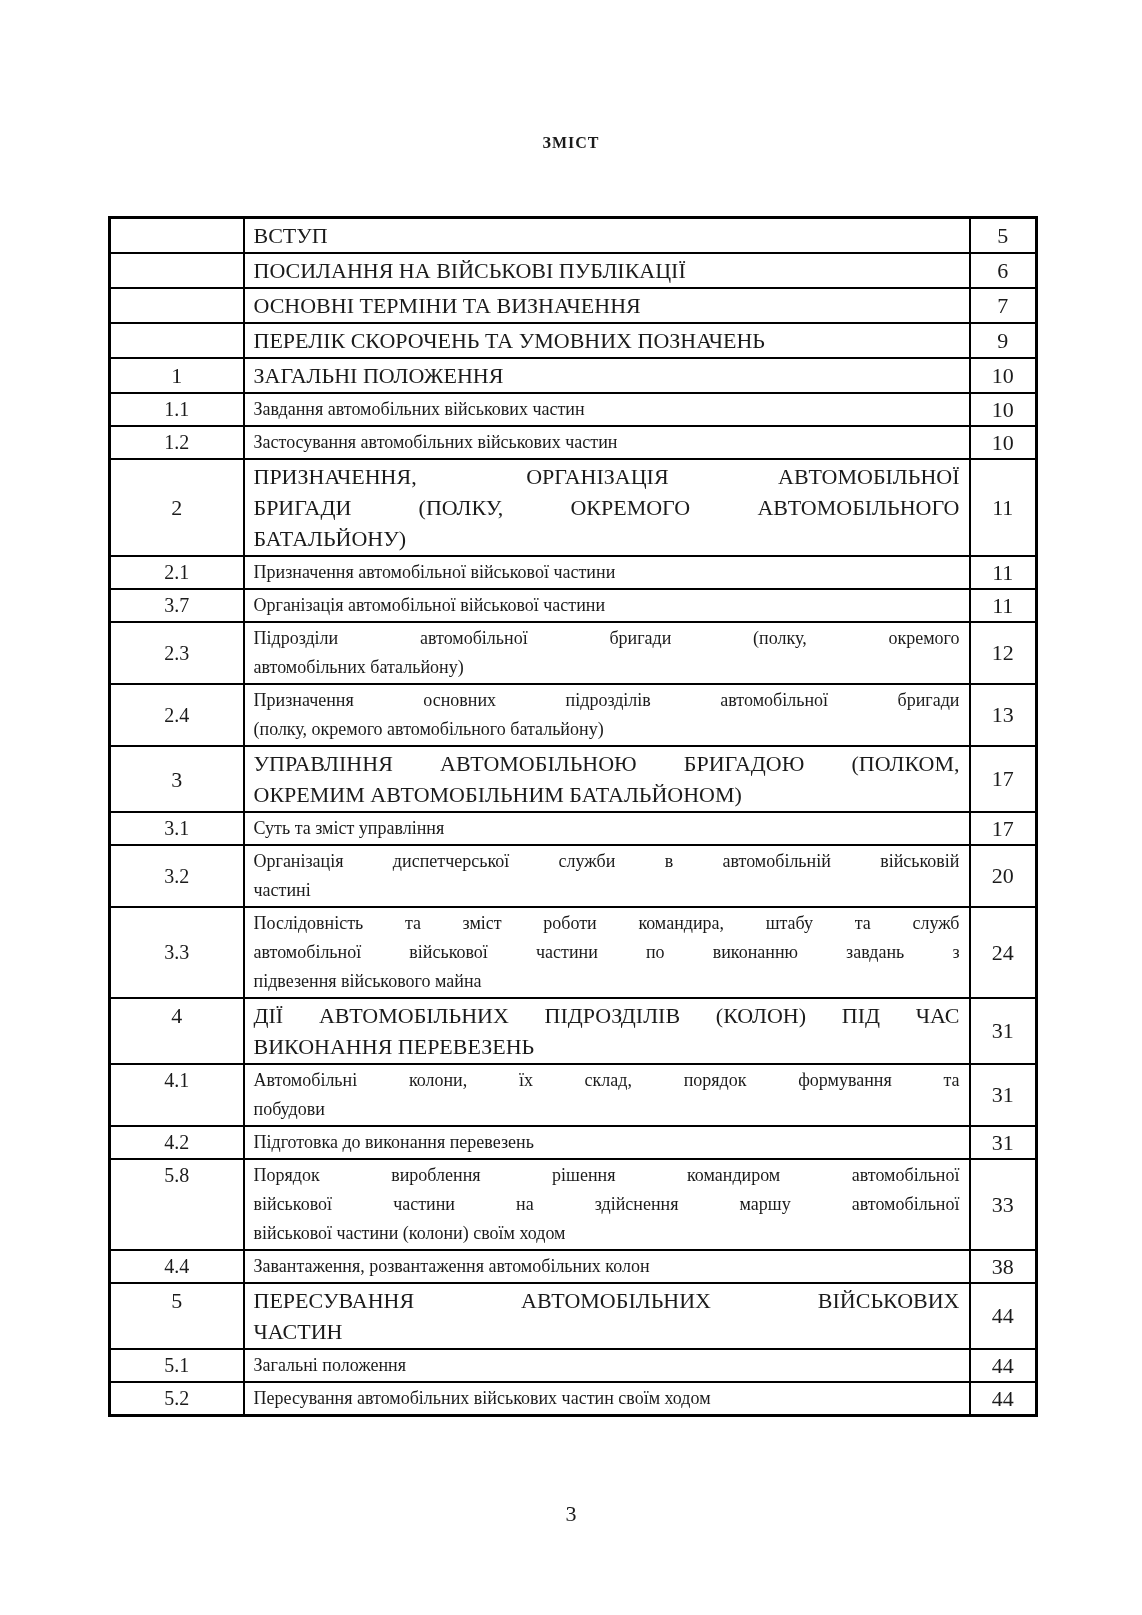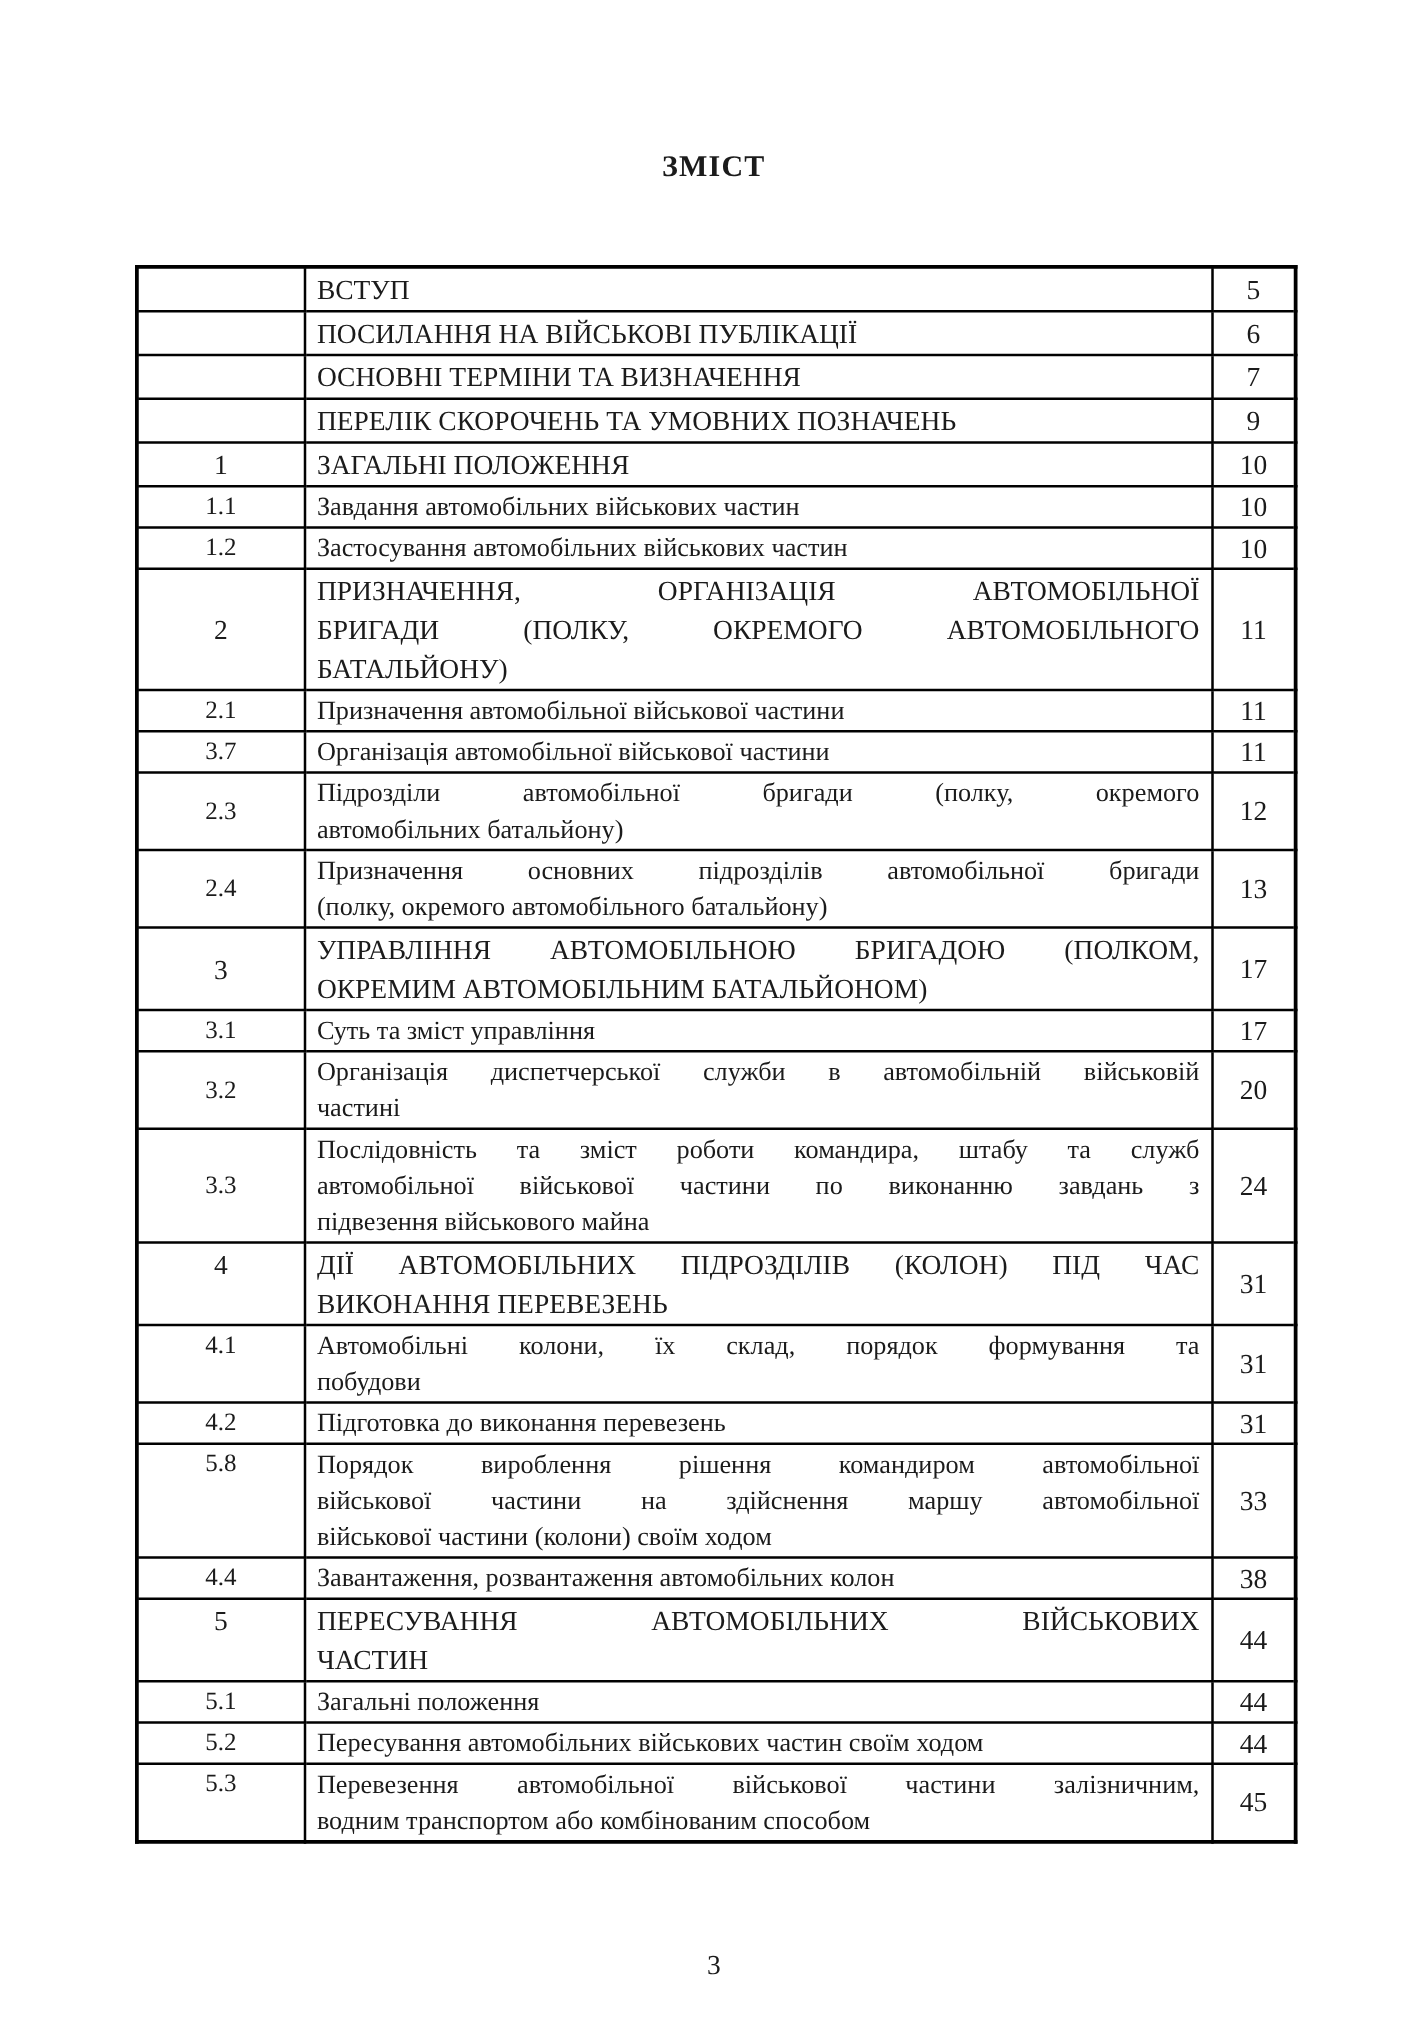--- a/index.html
+++ b/index.html
@@ -4,23 +4,23 @@
 <style>
   html,body { margin:0; padding:0; }
   body {
     width:1142px; height:1615px;
     background:#ffffff;
     color:#1b1b1b;
     font-family:"Liberation Serif", serif;
     position:relative;
   }
   .page-title {
-    margin:3px; padding-top:118px;
-    text-align:center;
-    font-size:24px; font-weight:bold;
+    margin:16px; padding-top:118px;
+    text-align:center;
+    font-size:16px; font-weight:bold;
     letter-spacing:1px;
   }
   table.toc {
     border-collapse:collapse;
     table-layout:fixed;
     width:927px;
     margin:64px 0 0 108px;
     border:3px solid #000;
   }
   td {
@@ -29,21 +29,21 @@
     vertical-align:middle;
     overflow:hidden;
   }
   td.c-num {
     text-align:center;
     font-size:20px;
     line-height:29px;
   }
   td.c-title { padding:1px 9px; }
   .c-title .ln {
-    font-size:21px;
+    font-size:18px;
     line-height:29px;
     text-align:left;
     white-space:nowrap;
   }
   .c-title .ln.just {
     text-align:justify;
     text-align-last:justify;
     white-space:normal;
   }
   tr.caps .c-title .ln { font-size:22px; line-height:31px; }
@@ -245,24 +245,16 @@
         </td>
         <td class="c-page">44</td>
       </tr>
       <tr>
         <td class="c-num">5.2</td>
         <td class="c-title">
           <div class="ln">Пересування автомобільних військових частин своїм ходом</div>
         </td>
         <td class="c-page">44</td>
       </tr>
-      <tr>
-        <td class="c-num vtop">5.3</td>
-        <td class="c-title">
-          <div class="ln just">Перевезення автомобільної військової частини залізничним,</div>
-          <div class="ln">водним транспортом або комбінованим способом</div>
-        </td>
-        <td class="c-page">45</td>
-      </tr>
     </tbody>
 </table>
 
 <div class="footer-page">3</div>
 
 </body></html>

